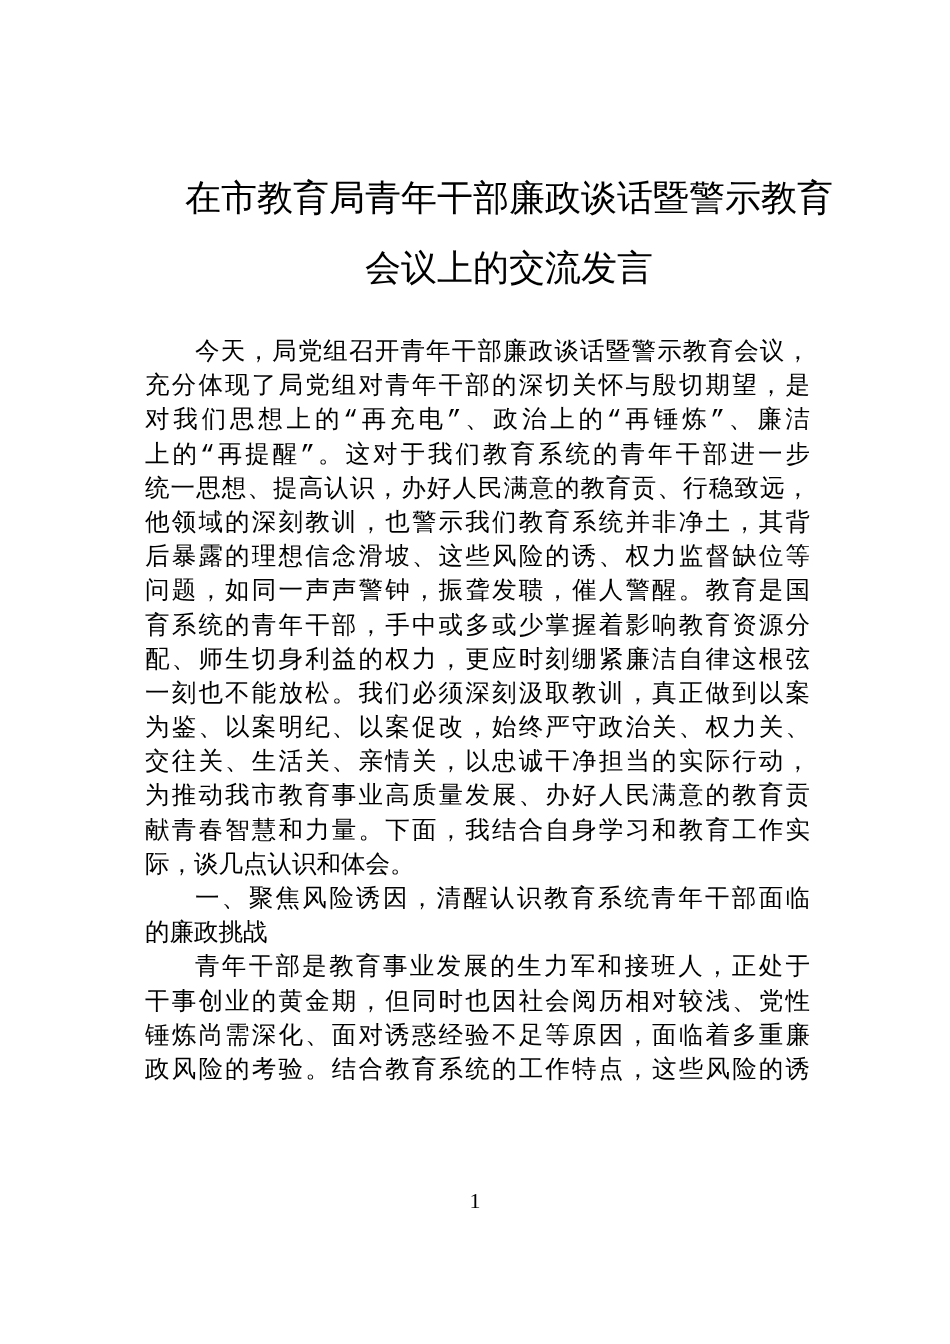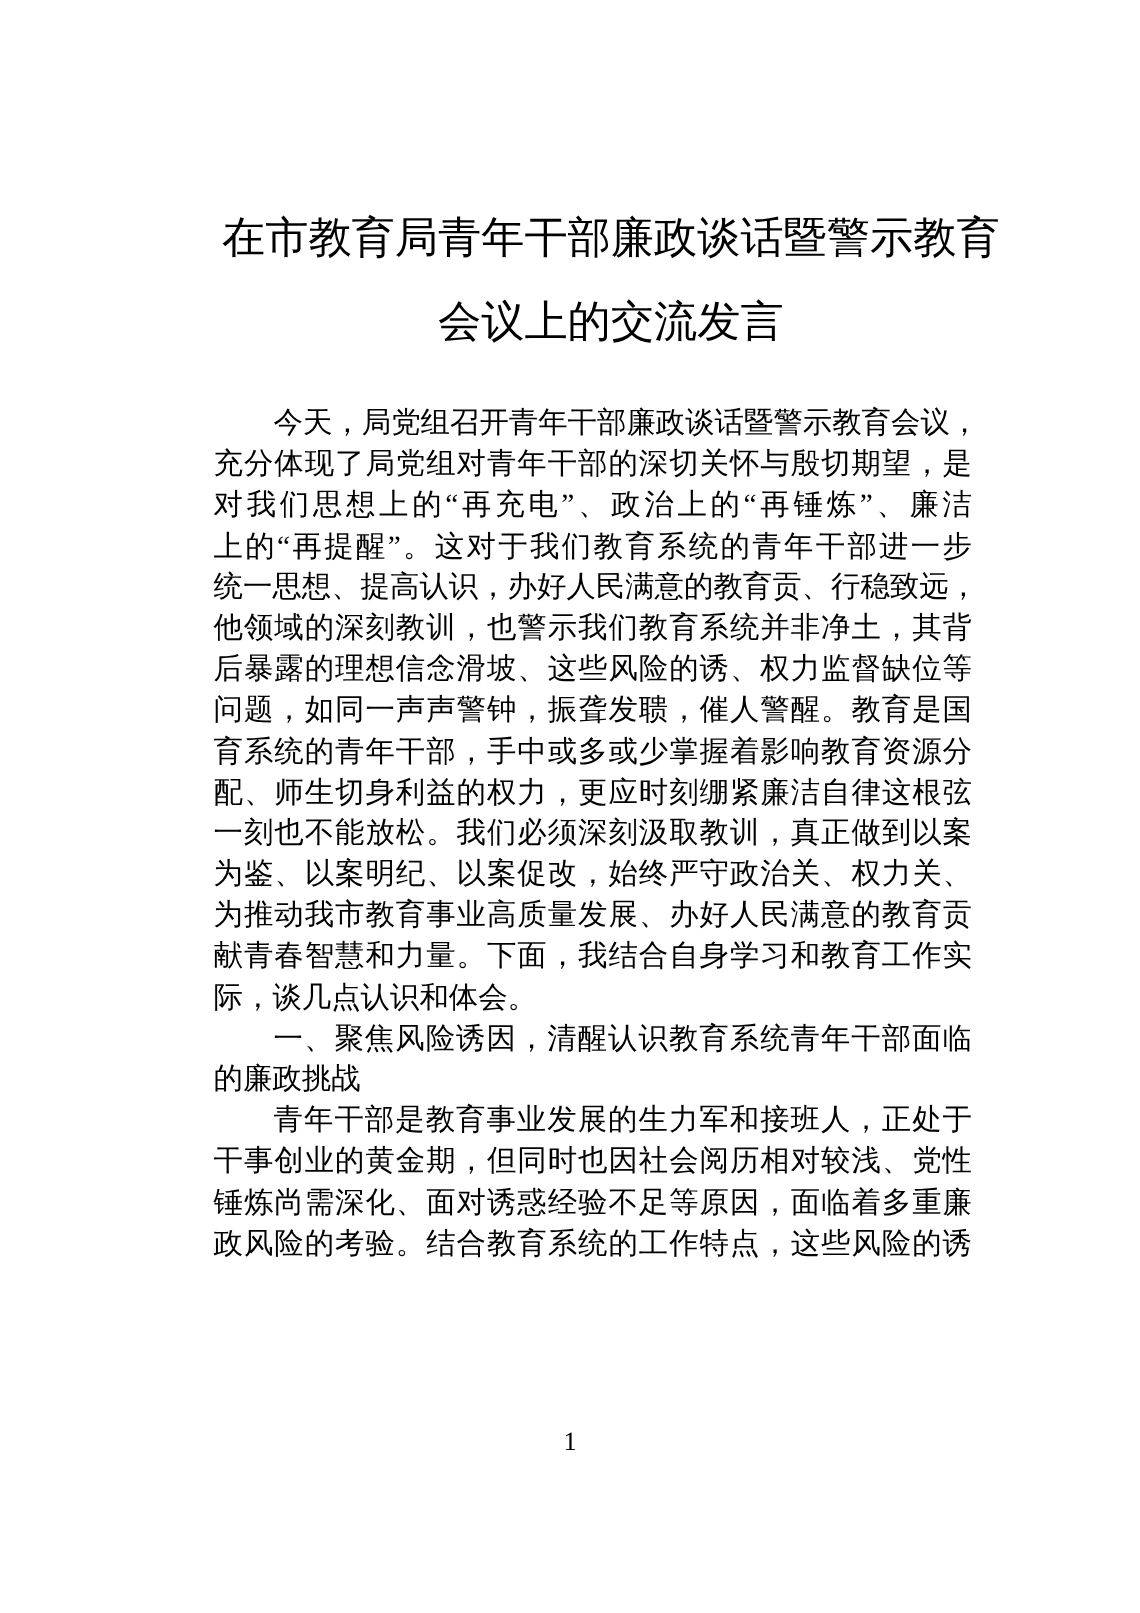--- a/index.html
+++ b/index.html
@@ -3,22 +3,22 @@
 <meta charset="utf-8">
 <style>
   html, body { margin: 0; padding: 0; background: #ffffff; }
   body { width: 950px; height: 1344px; position: relative; overflow: hidden; color: #000; }
   .page { position: absolute; left: 0; top: 0; width: 950px; height: 1344px; background: #fff; }
   .title { position: absolute; left: 0; width: 950px; text-align: center;
     font-family: "DejaVu Sans", "Liberation Sans", sans-serif; font-size: 36px; letter-spacing: 0px; white-space: nowrap; padding-left: 34px; }
   .t1 { top: 174px; }
   .t2 { top: 244px; }
   .body { position: absolute; left: 145px; top: 336px; width: 665px; }
-  .line { font-family: Liberation Serif, serif; font-size: 24.5px; line-height: 34.2px;
-    height: 34.2px; white-space: nowrap; text-align: justify; text-align-last: justify; margin-left: 33px; }
+  .line { font-family: Liberation Mono, monospace; font-size: 24.5px; line-height: 34.2px;
+    height: 34.2px; white-space: nowrap; text-align: justify; text-align-last: justify; }
   .line.last { text-align-last: left; }
   .indent { padding-left: 50px; }
   .pagenum { position: absolute; top: 1188px; left: 0; width: 950px; text-align: center;
     font-family: "Liberation Serif", "DejaVu Serif", serif; font-size: 22px; }
 </style>
 </head>
 <body>
 
 <div class="page">
   <div class="title t1">在市教育局青年干部廉政谈话暨警示教育</div>
@@ -31,20 +31,21 @@
       <div class="line">对我们思想上的“再充电”、政治上的“再锤炼”、廉洁</div>
       <div class="line">上的“再提醒”。这对于我们教育系统的青年干部进一步</div>
       <div class="line">统一思想、提高认识，办好人民满意的教育贡、行稳致远，</div>
       <div class="line">他领域的深刻教训，也警示我们教育系统并非净土，其背</div>
       <div class="line">后暴露的理想信念滑坡、这些风险的诱、权力监督缺位等</div>
       <div class="line">问题，如同一声声警钟，振聋发聩，催人警醒。教育是国</div>
       <div class="line">育系统的青年干部，手中或多或少掌握着影响教育资源分</div>
       <div class="line">配、师生切身利益的权力，更应时刻绷紧廉洁自律这根弦</div>
       <div class="line">一刻也不能放松。我们必须深刻汲取教训，真正做到以案</div>
       <div class="line">为鉴、以案明纪、以案促改，始终严守政治关、权力关、</div>
+      <div class="line">交往关、生活关、亲情关，以忠诚干净担当的实际行动，</div>
       <div class="line">为推动我市教育事业高质量发展、办好人民满意的教育贡</div>
       <div class="line">献青春智慧和力量。下面，我结合自身学习和教育工作实</div>
       <div class="line last">际，谈几点认识和体会。</div>
     </div>
 
     <div>
       <div class="line indent">一、聚焦风险诱因，清醒认识教育系统青年干部面临</div>
       <div class="line last">的廉政挑战</div>
     </div>
 

